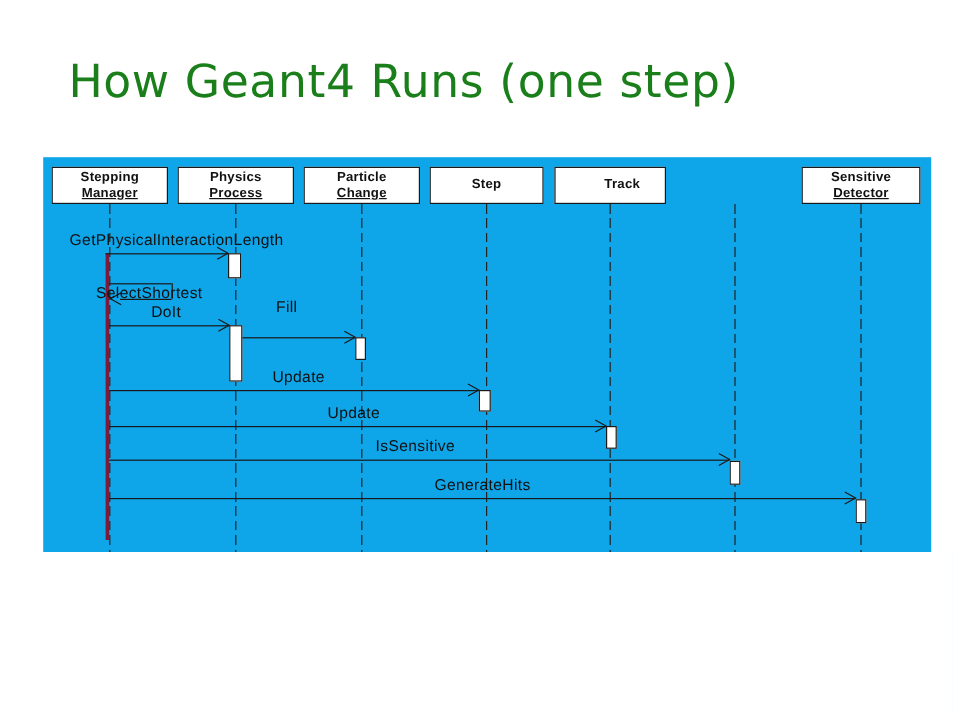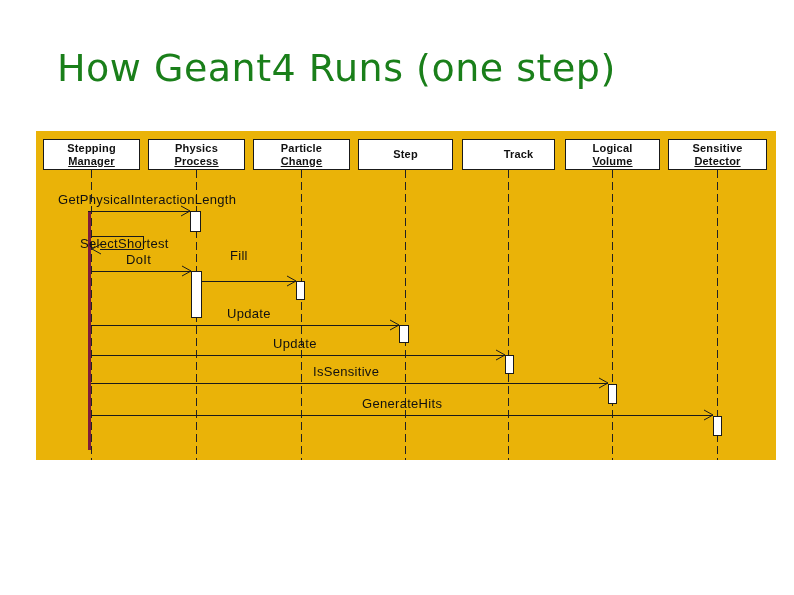--- a/index.html
+++ b/index.html
@@ -1,20 +1,20 @@
 <!DOCTYPE html>
 <html><head>
 <meta charset="utf-8">
 <style>
   html,body{margin:0;padding:0;background:#ffffff;}
   body{width:794px;height:595px;font-family:"Liberation Sans",sans-serif;}
   .slide{position:relative;width:794px;height:460px;background:#fff;overflow:hidden;}
   .title{position:absolute;left:57px;top:46px;margin:0;font-size:38px;font-weight:normal;
          font-family:"DejaVu Sans",sans-serif;color:#1a7f1a;letter-spacing:0.5px;white-space:nowrap;}
-  .panel{position:absolute;left:36px;top:131px;width:740px;height:396px;background:#eab308;}
+  .panel{position:absolute;left:36px;top:131px;width:740px;height:396px;background:#0ea5e9;}
   .actor-box{position:absolute;top:8px;height:31px;background:#ffffff;border:1px solid #1a1a1a;
              box-sizing:border-box;display:flex;flex-direction:column;justify-content:center;
              align-items:center;font-size:11px;font-weight:bold;line-height:13px;color:#111;
              letter-spacing:0.2px;}
   .actor-box .u{text-decoration:underline;}
   .lifeline{position:absolute;width:1px;
             background-image:repeating-linear-gradient(to bottom,#222 0,#222 8px,transparent 8px,transparent 12px);}
   .activation{position:absolute;background:#ffffff;border:1px solid #1a1a1a;box-sizing:border-box;}
   .activation.maroon{background:#7d1b3b;border:none;}
   .msg-line{position:absolute;height:1px;background:#1a1a1a;}
@@ -47,24 +47,20 @@
       </div>
       <div class="lifeline" style="left: 265px; top: 39px; height: 337px;"></div>
       <div class="actor-box" style="left: 322px; width: 95px;">
         <span>Step</span>
       </div>
       <div class="lifeline" style="left: 369px; top: 39px; height: 337px;"></div>
       <div class="actor-box" style="left: 426px; width: 93px; padding-left: 20px;">
         <span>Track</span>
       </div>
       <div class="lifeline" style="left: 472px; top: 39px; height: 337px;"></div>
-      <div class="actor-box" style="left: 529px; width: 95px;">
-        <span>Logical</span>
-        <span class="u">Volume</span>
-      </div>
       <div class="lifeline" style="left: 576px; top: 39px; height: 337px;"></div>
       <div class="actor-box" style="left: 632px; width: 99px;">
         <span>Sensitive</span>
         <span class="u">Detector</span>
       </div>
       <div class="lifeline" style="left: 681px; top: 39px; height: 337px;"></div>
       <div class="activation maroon" style="left: 52px; top: 80px; width: 3px; height: 239px;"></div>
       <div class="activation" style="left: 154px; top: 80px; width: 11px; height: 21px;"></div>
       <div class="activation" style="left: 155px; top: 140px; width: 11px; height: 47px;"></div>
       <div class="activation" style="left: 260px; top: 150px; width: 9px; height: 19px;"></div>

